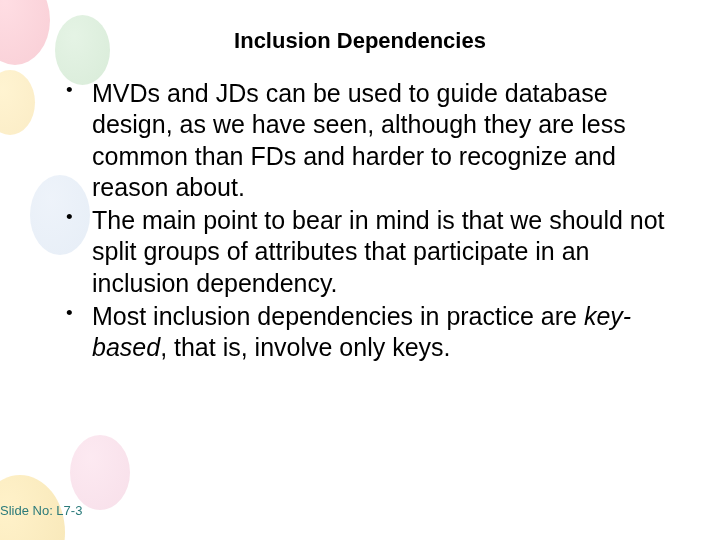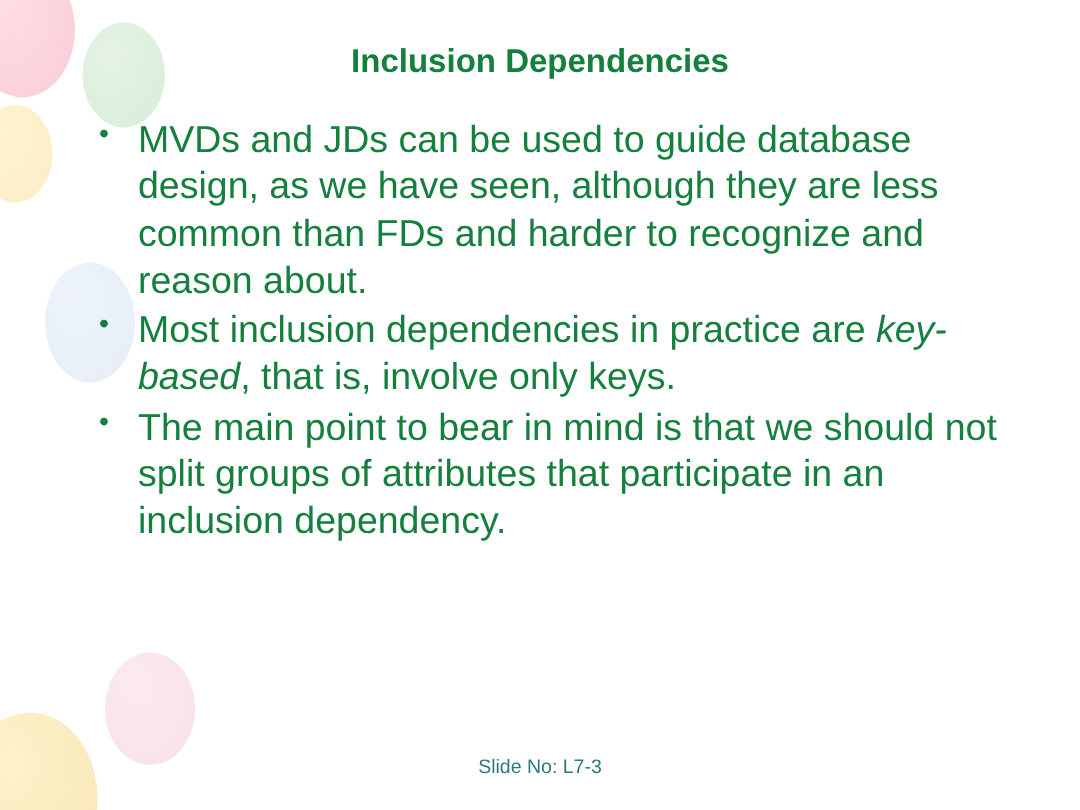--- a/index.html
+++ b/index.html
@@ -23,21 +23,21 @@
   .b1 { width: 70px; height: 90px; background: radial-gradient(ellipse at 35% 30%, #ff8fa3, #e85d75); top: -25px; left: -20px; }
   .b2 { width: 55px; height: 70px; background: radial-gradient(ellipse at 35% 30%, #a8d8a8, #7fbf7f); top: 15px; left: 55px; }
   .b3 { width: 50px; height: 65px; background: radial-gradient(ellipse at 35% 30%, #ffd966, #f0c040); top: 70px; left: -15px; }
   .b4 { width: 60px; height: 80px; background: radial-gradient(ellipse at 35% 30%, #b0c8e8, #8fb0d8); top: 175px; left: 30px; opacity: 0.22; }
   .b5 { width: 90px; height: 115px; background: radial-gradient(ellipse at 35% 30%, #ffd966, #e8b830); bottom: -50px; left: -25px; opacity: 0.35; }
   .b6 { width: 60px; height: 75px; background: radial-gradient(ellipse at 35% 30%, #f5a8c8, #e080a8); bottom: 30px; left: 70px; opacity: 0.25; }
   .content {
     position: relative;
     z-index: 1;
     padding: 28px 40px 0 40px;
-    color: #15803d;
+    color: #000000;
   }
   .title {
     text-align: center;
     font-size: 22px;
     font-weight: bold;
     margin-bottom: 24px;
   }
   .bullets {
     list-style: none;
     padding-left: 24px;
@@ -55,21 +55,20 @@
     left: 2px;
     top: 0;
     font-size: 19px;
   }
   .italic { font-style: italic; }
   .footer {
     position: absolute;
     bottom: 22px;
     left: 0;
     right: 0;
-    text-align: center;
     font-size: 13px;
     color: #2a7a7a;
     z-index: 1;
   }
 </style>
 </head>
 <body>
 
 <div class="bg">
   <div class="balloon b1"></div>
@@ -77,18 +76,18 @@
   <div class="balloon b3"></div>
   <div class="balloon b4"></div>
   <div class="balloon b5"></div>
   <div class="balloon b6"></div>
 </div>
 
 <div class="content">
   <h1 class="title">Inclusion Dependencies</h1>
   <ul class="bullets">
     <li><span>MVDs and JDs can be used to guide database design, as we have seen, although they are less common than FDs and harder to recognize and reason about.</span></li>
+    <li><span>The main point to bear in mind is that we should not split groups of attributes that participate in an inclusion dependency.</span></li>
     <li><span>Most inclusion dependencies in practice are </span><span class="italic">key-based</span><span>, that is, involve only keys.</span></li>
-    <li><span>The main point to bear in mind is that we should not split groups of attributes that participate in an inclusion dependency.</span></li>
   </ul>
 </div>
 
 <div class="footer">Slide No: L7-3</div>
 
 </body></html>

